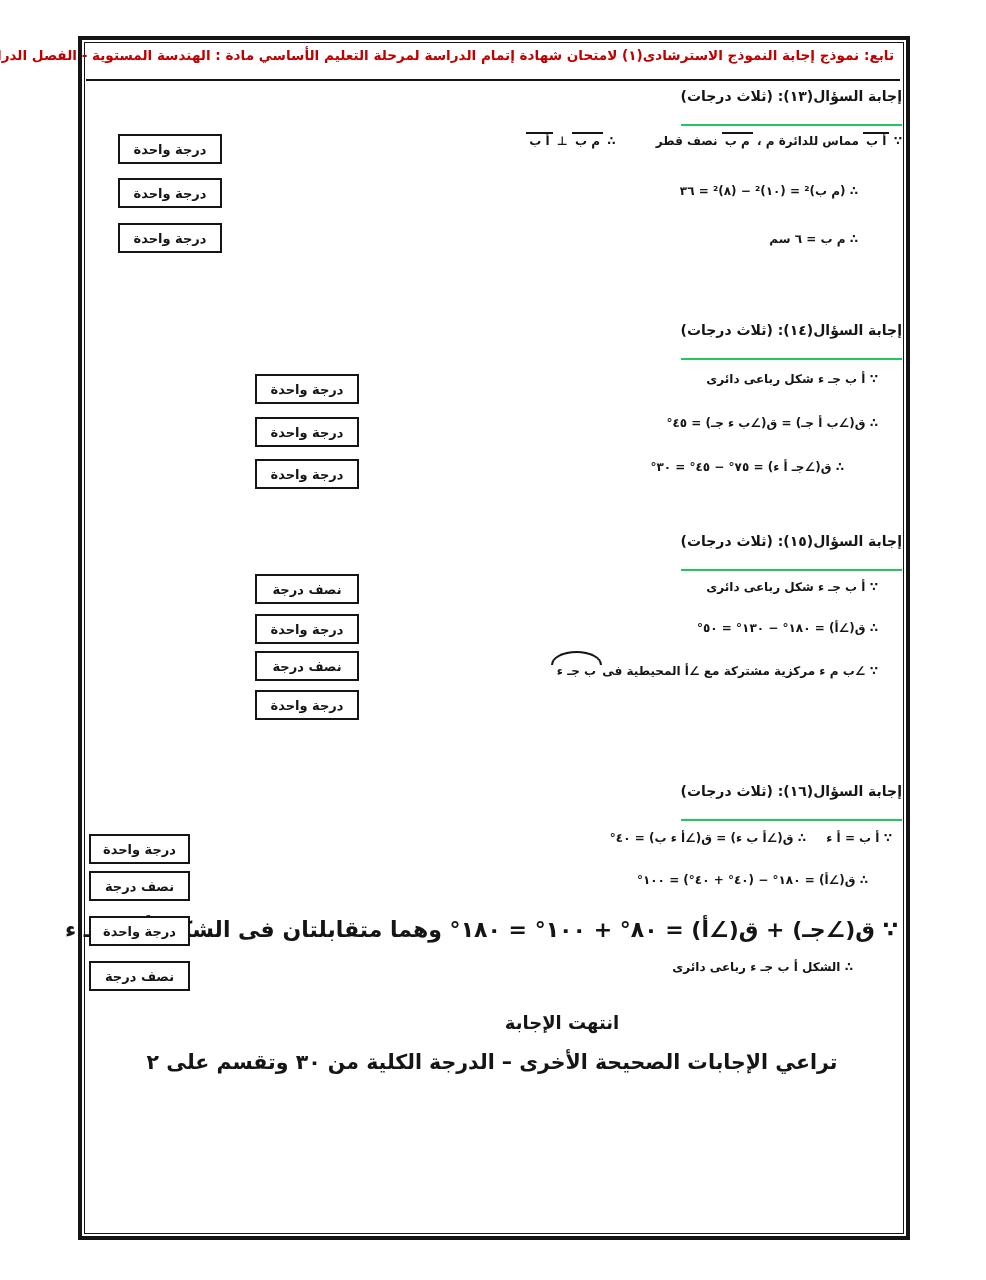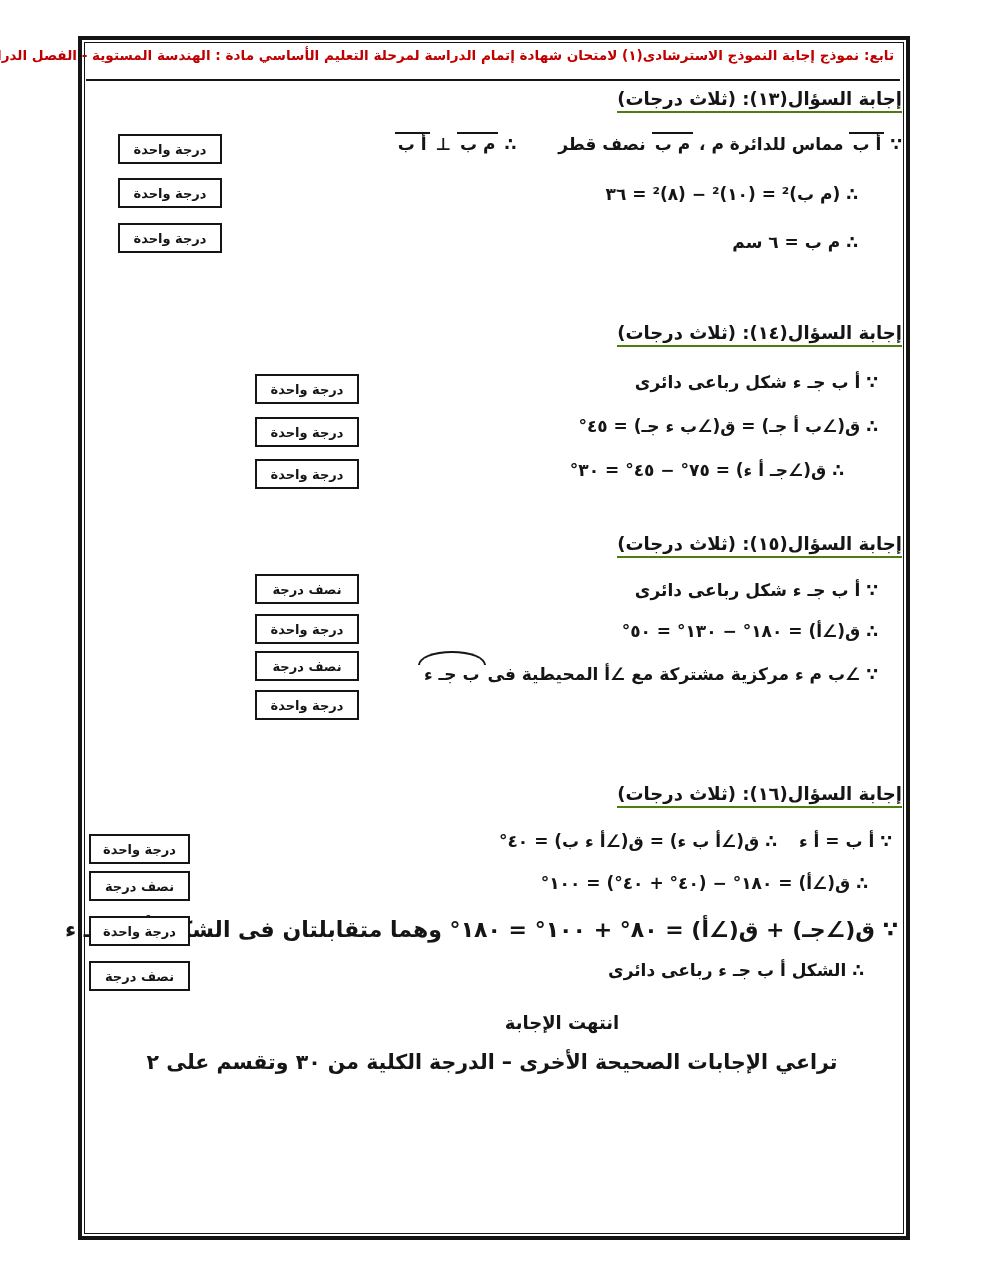--- a/index.html
+++ b/index.html
@@ -11,25 +11,25 @@
   .frame{position:absolute;left:78px;top:36px;width:824px;height:1196px;border:4px solid #151515;}
   .frame-inner{position:absolute;inset:2px;border:1px solid #151515;}
   
   .header-title{
     position:absolute;top:47px;left:90px;right:92px;text-align:right;
     font-size:13.6px;font-weight:bold;color:#c00000;white-space:nowrap;letter-spacing:.1px;
   }
   .header-divider{position:absolute;top:79px;left:86px;width:814px;border-top:2px solid #151515;}
   
   .sh{
-    position:absolute;font-size:18px;font-weight:bold;white-space:nowrap;
-    border-bottom:2px solid #4d7c0f;padding-bottom:2px;
+    position:absolute;font-size:14px;font-weight:bold;white-space:nowrap;
+    border-bottom:2px solid #22c55e;padding-bottom:20px;
   }
   
-  .ml{position:absolute;font-size:17px;font-weight:bold;white-space:nowrap;line-height:1.35;}
+  .ml{position:absolute;font-size:12px;font-weight:bold;white-space:nowrap;line-height:1.35;}
   .ovl{display:inline-block;border-top:2px solid #151515;padding:1px 3px 0 3px;line-height:1.15;}
   .gapL{margin-right:36px;}
   .gapS{margin-right:16px;}
   .arc{position:relative;display:inline-block;padding:0 2px;}
   .arc::before{
     content:"";position:absolute;left:-4px;right:-4px;top:-12px;height:12px;
     border:2px solid #151515;border-bottom:none;
     border-radius:50% 50% 0 0 / 100% 100% 0 0;
   }
   
@@ -121,21 +121,21 @@
       <span>درجة واحدة</span>
     </div>
 
   <div class="sh" style="top:783px;right:84px;">إجابة السؤال(١٦): (ثلاث درجات)</div>
   <div class="ml" style="top:830px;right:94px;">
     <span>∵ أ ب = أ ء</span>
     <span class="gapS">∴ ق(∠أ ب ء) = ق(∠أ ء ب) = ٤٠°</span>
   </div>
   <div class="ml" style="top:872px;right:118px;">∴ ق(∠أ) = ١٨٠° − (٤٠° + ٤٠°) = ١٠٠°</div>
   <div class="ml" style="top:915px;right:88px;font-size:22px;">∵ ق(∠جـ) + ق(∠أ) = ٨٠° + ١٠٠° = ١٨٠°  وهما متقابلتان فى الشكل أ ب جـ ء</div>
-  <div class="ml" style="top:959px;right:122px;margin-left:45px;">∴ الشكل أ ب جـ ء رباعى دائرى</div>
+  <div class="ml" style="top:959px;right:133px;margin-left:45px;">∴ الشكل أ ب جـ ء رباعى دائرى</div>
 
   <div class="mark-box w97 b16-1">
       <span>درجة واحدة</span>
     </div>
   <div class="mark-box w97 b16-2">
       <span>نصف درجة</span>
     </div>
   <div class="mark-box w97 b16-3">
       <span>درجة واحدة</span>
     </div>

